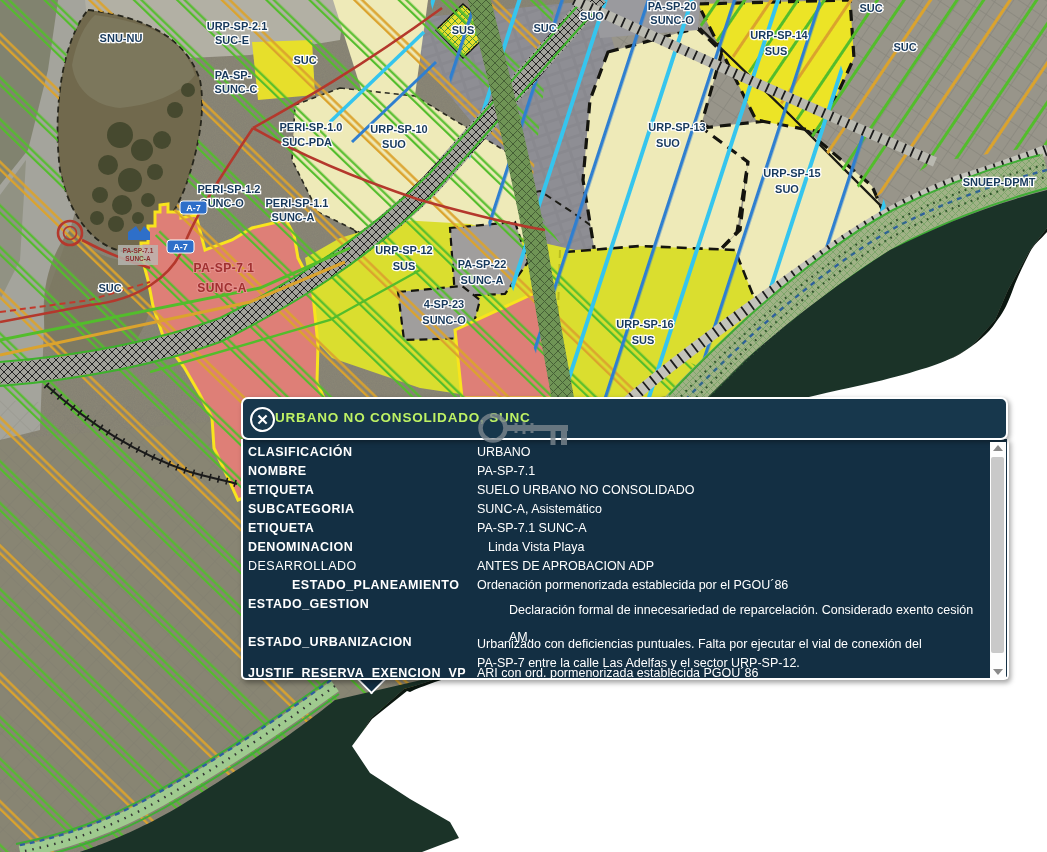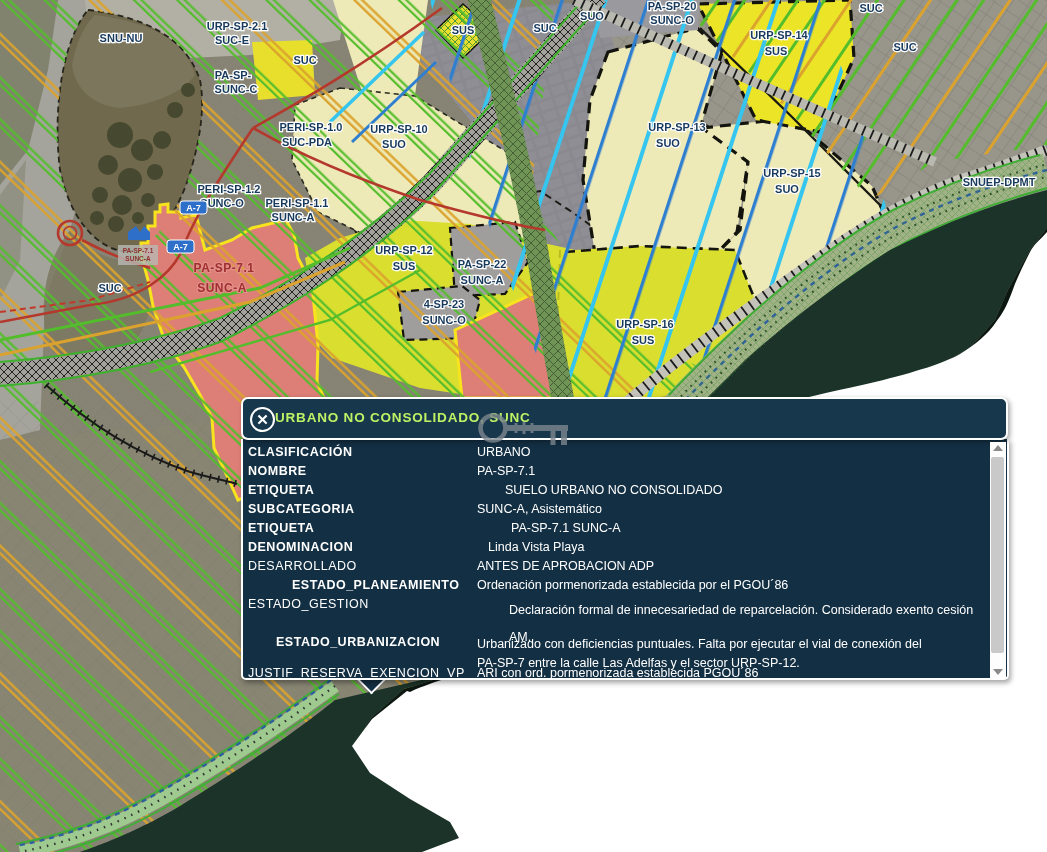--- a/index.html
+++ b/index.html
@@ -305,36 +305,36 @@
 <path d="M86,18 L86,33" stroke-width="6"></path>
 </g>
 </svg>
 
 <div style="position:absolute;left:243px;top:441px;width:746px;height:239px;overflow:hidden;z-index:12;color:#fff;font:12.5px 'Liberation Sans',sans-serif;">
   <div style="position:absolute;left:5px;top:4px;font-weight:bold;letter-spacing:0.5px;">CLASIFICACIÓN</div>
     <div style="position:absolute;left:234px;top:4px;">URBANO</div>
   <div style="position:absolute;left:5px;top:23px;font-weight:bold;letter-spacing:0.5px;">NOMBRE</div>
     <div style="position:absolute;left:234px;top:23px;">PA-SP-7.1</div>
   <div style="position:absolute;left:5px;top:42px;font-weight:bold;letter-spacing:0.5px;">ETIQUETA</div>
-    <div style="position:absolute;left:234px;top:42px;margin-left:28px;">SUELO URBANO NO CONSOLIDADO</div>
+    <div style="position:absolute;left:234px;top:42px;">SUELO URBANO NO CONSOLIDADO</div>
   <div style="position:absolute;left:5px;top:61px;font-weight:bold;letter-spacing:0.5px;text-align:center;">SUBCATEGORIA</div>
     <div style="position:absolute;left:234px;top:61px;">SUNC-A, Asistemático</div>
   <div style="position:absolute;left:5px;top:80px;font-weight:bold;letter-spacing:0.5px;">ETIQUETA</div>
-    <div style="position:absolute;left:234px;top:80px;margin-left:34px;">PA-SP-7.1 SUNC-A</div>
+    <div style="position:absolute;left:234px;top:80px;">PA-SP-7.1 SUNC-A</div>
   <div style="position:absolute;left:5px;top:99px;font-weight:bold;letter-spacing:0.5px;">DENOMINACION</div>
     <div style="position:absolute;left:234px;top:99px;margin-left:11px;">Linda Vista Playa</div>
   <div style="position:absolute;left:5px;top:118px;font-weight:normal;letter-spacing:0.5px;">DESARROLLADO</div>
     <div style="position:absolute;left:234px;top:118px;text-align:center;">ANTES DE APROBACION ADP</div>
   <div style="position:absolute;left:5px;top:137px;font-weight:bold;letter-spacing:0.5px;padding-left:44px;">ESTADO_PLANEAMIENTO</div>
     <div style="position:absolute;left:234px;top:137px;">Ordenación pormenorizada establecida por el PGOU´86</div>
-  <div style="position:absolute;left:5px;top:156px;font-weight:normal;letter-spacing:0.5px;">ESTADO_GESTION</div>
+  <div style="position:absolute;left:5px;top:156px;font-weight:bold;letter-spacing:0.5px;">ESTADO_GESTION</div>
     <div style="position:absolute;left:234px;top:156px;line-height:27px;margin-left:32px;">Declaración formal de innecesariedad de reparcelación. Considerado exento cesión<br>AM.</div>
-  <div style="position:absolute;left:5px;top:194px;font-weight:bold;letter-spacing:0.5px;margin-left:28px;">ESTADO_URBANIZACION</div>
+  <div style="position:absolute;left:5px;top:194px;font-weight:bold;letter-spacing:0.5px;">ESTADO_URBANIZACION</div>
     <div style="position:absolute;left:234px;top:194px;line-height:19px;">Urbanizado con deficiencias puntuales. Falta por ejecutar el vial de conexión del<br>PA-SP-7 entre la calle Las Adelfas y el sector URP-SP-12.</div>
-  <div style="position:absolute;left:5px;top:225px;font-weight:normal;letter-spacing:0.5px;">JUSTIF_RESERVA_EXENCION_VP</div>
+  <div style="position:absolute;left:5px;top:225px;font-weight:bold;letter-spacing:0.5px;">JUSTIF_RESERVA_EXENCION_VP</div>
     <div style="position:absolute;left:234px;top:225px;">ARI con ord. pormenorizada establecida PGOU´86</div>
 </div>
 
 <div style="position:absolute;left:990px;top:442px;width:16px;height:236px;background:#fdfdfd;z-index:13;">
   <div style="position:absolute;left:3px;top:3px;width:0;height:0;border-left:5px solid transparent;border-right:5px solid transparent;border-bottom:6px solid #8a8a8a;"></div>
   <div style="position:absolute;left:1px;top:15px;width:13px;height:196px;background:#c9c9c9;border-radius:2px;"></div>
   <div style="position:absolute;left:3px;bottom:3px;width:0;height:0;border-left:5px solid transparent;border-right:5px solid transparent;border-top:6px solid #8a8a8a;"></div>
 </div>
 
 </body></html>

